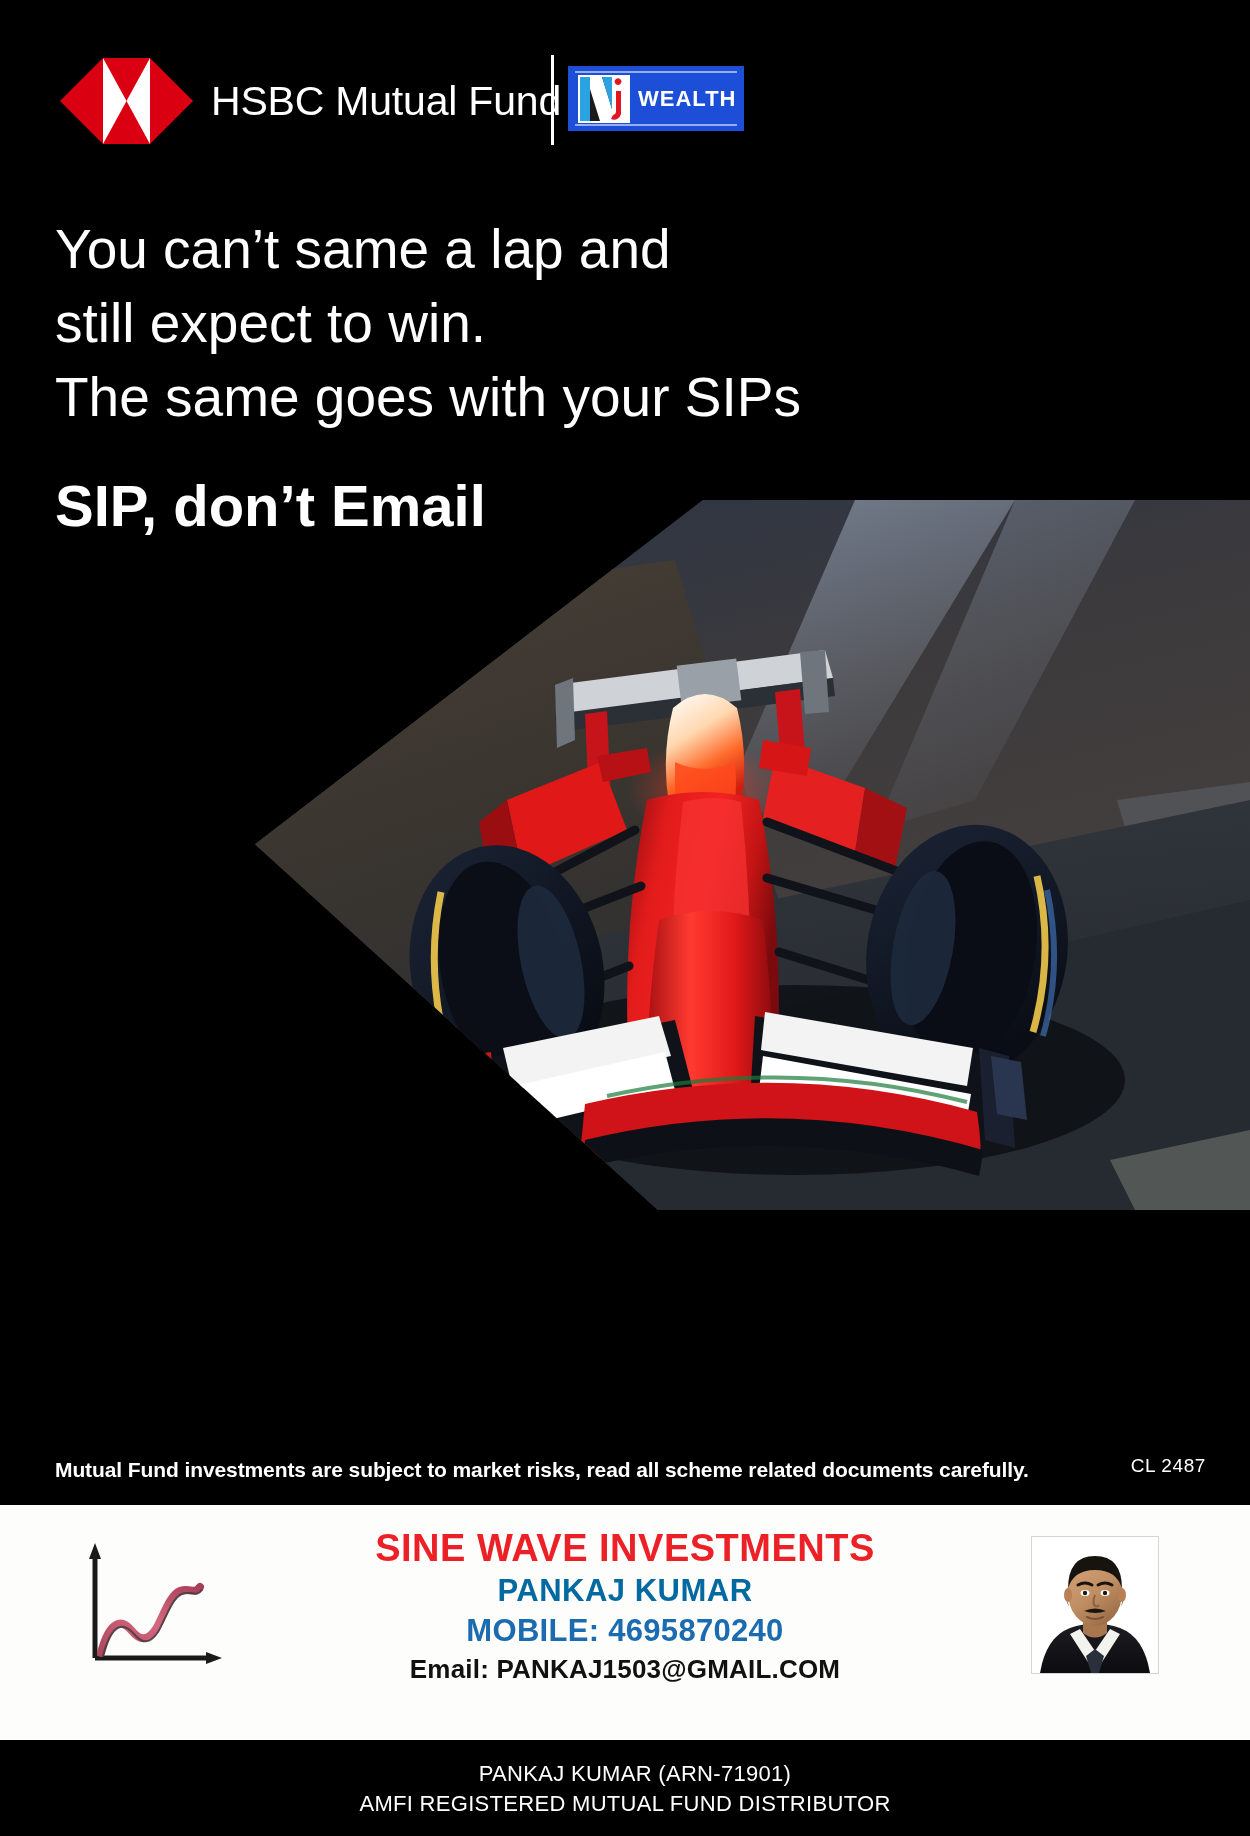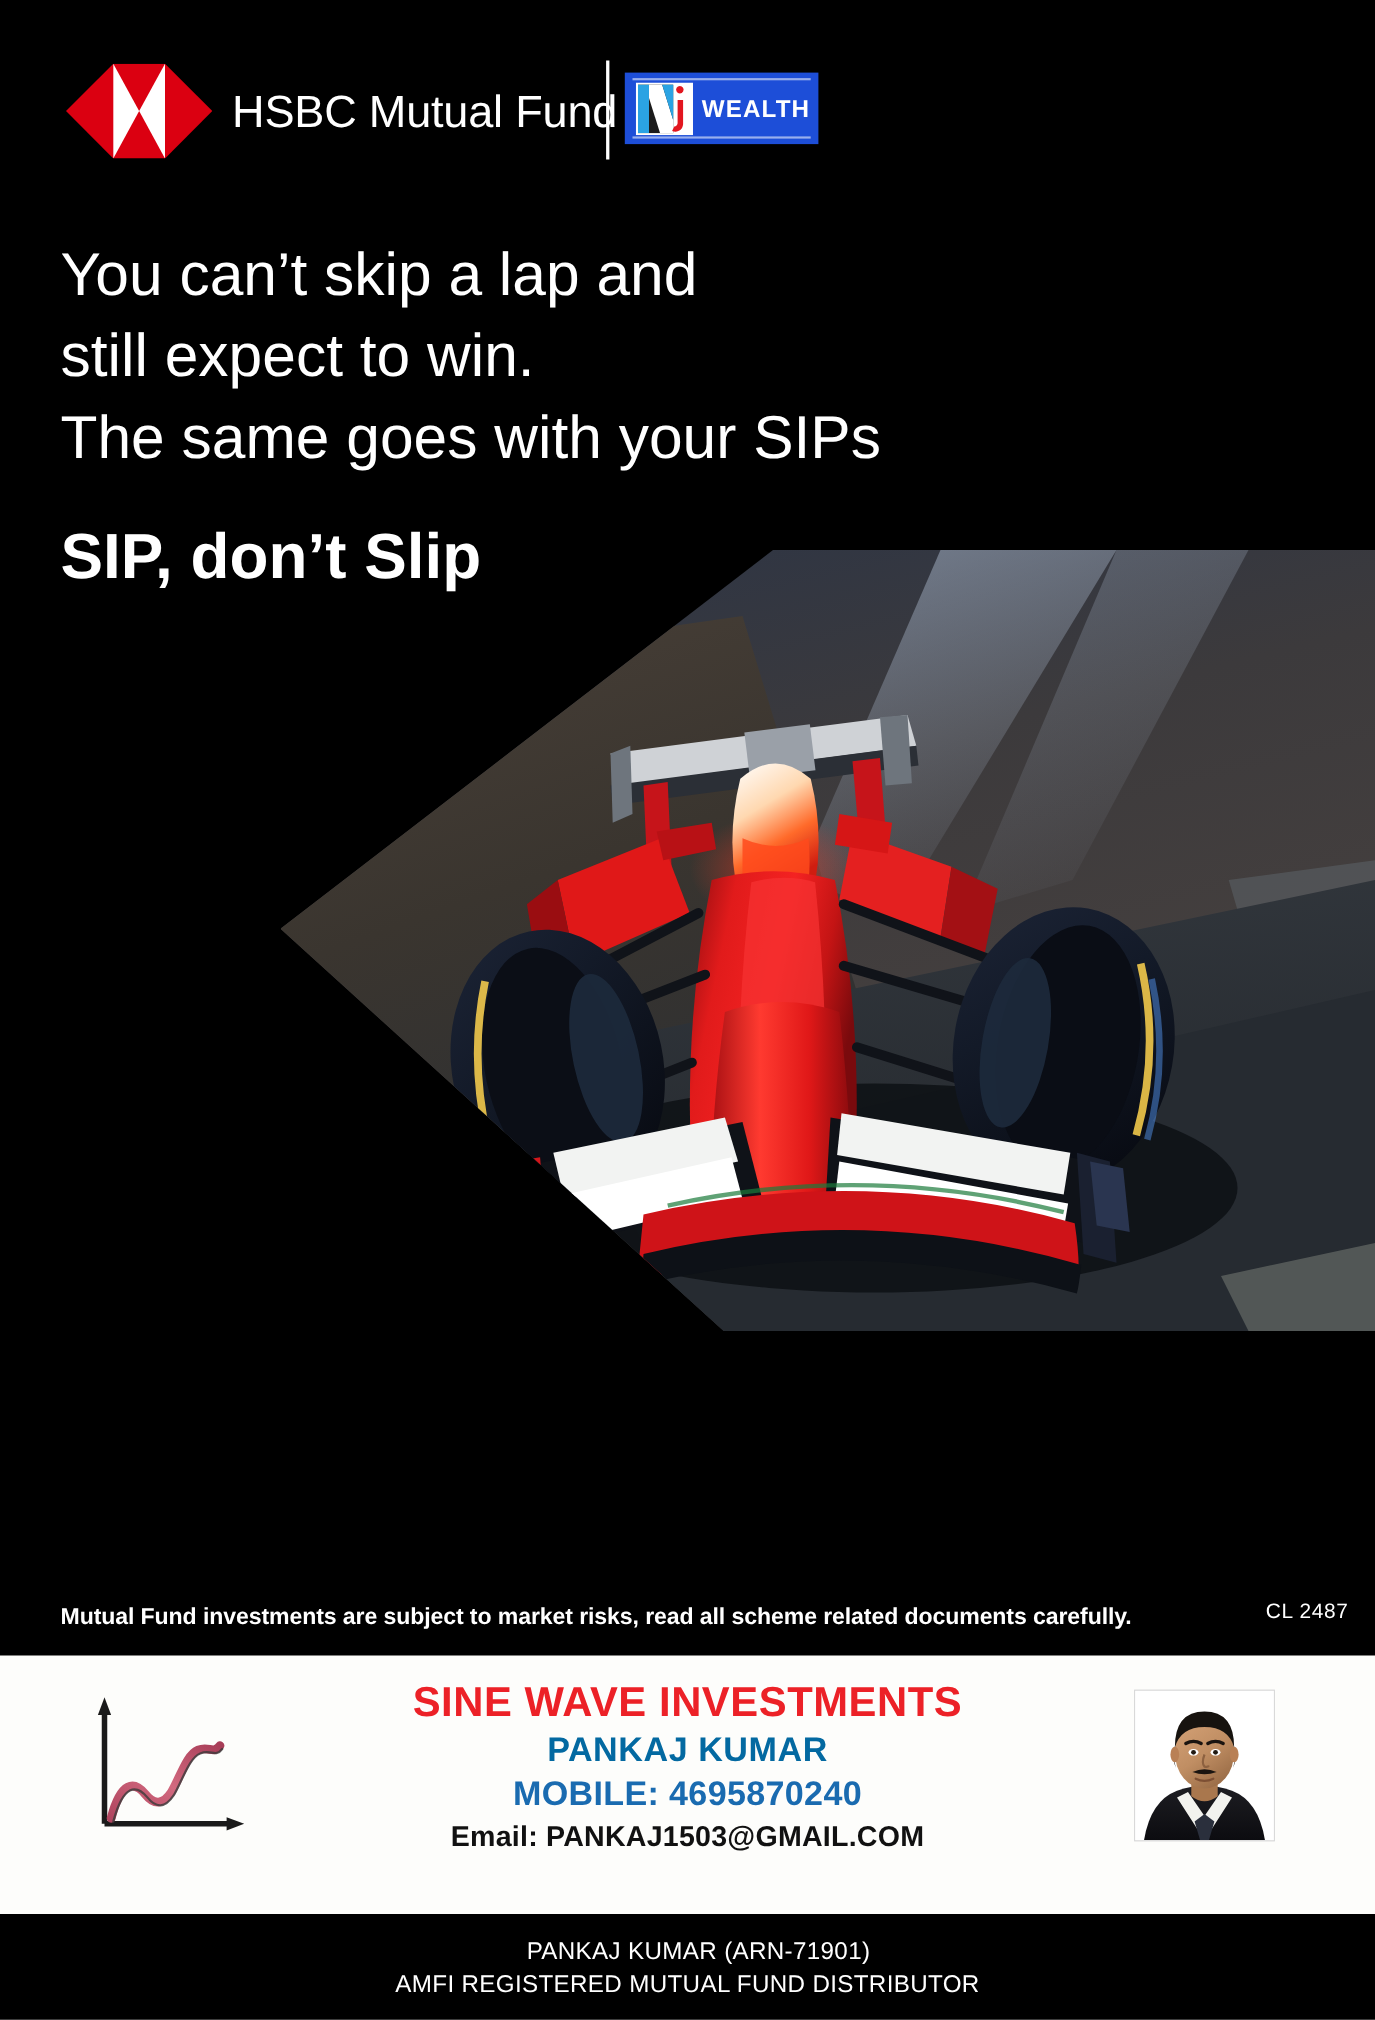--- a/index.html
+++ b/index.html
@@ -99,21 +99,21 @@
   #disclaimer{
     position:absolute;left:0;top:1418px;width:1250px;
     z-index:7;
   }
   #disclaimer-text{
     position:absolute;left:55px;top:0;
     color:#ffffff;font-size:21px;font-weight:bold;
     letter-spacing:-0.1px;white-space:nowrap;margin-top:40px;
   }
   #cl-code{
-    position:absolute;right:24px;top:37px;
+    position:absolute;right:44px;top:37px;
     color:#ffffff;font-size:19px;letter-spacing:0.6px;
   }
 
   
   #footer-card{
     position:absolute;left:0;top:1505px;width:1250px;height:235px;
     background:#fdfdfb;
     z-index:8;
   }
   #sine-logo{
@@ -334,25 +334,25 @@
       <polygon points="724,548 754,556 760,648 730,640" fill="#1a2030"></polygon>
       <polygon points="736,556 766,562 772,620 742,614" fill="#2a3550"></polygon>
 
       <path d="M330 604 q200 -46 392 8 q6 40 2 58 q-200 -56 -400 -6 z" fill="#cf1318"></path>
       <path d="M330 640 q200 -48 398 10 q-2 18 -4 26 q-198 -56 -396 -8 z" fill="#0d1117"></path>
       <path d="M352 596 q180 -40 360 6" stroke="#1b7a3a" stroke-width="4" fill="none" opacity="0.7"></path>
     </svg>
   </div>
 
   <div id="headline">
-    <span class="hl-line">You can’t skip a lap and</span>
+    <span class="hl-line">You can’t same a lap and</span>
     <span class="hl-line">still expect to win.</span>
     <span class="hl-line">The same goes with your SIPs</span>
   </div>
-  <div id="tagline">SIP, don’t Slip</div>
+  <div id="tagline">SIP, don’t Email</div>
 
   <div id="disclaimer">
     <div id="disclaimer-text">Mutual Fund investments are subject to market risks, read all scheme related documents carefully.</div>
     <div id="cl-code">CL 2487</div>
   </div>
 
   <div id="footer-card">
 
     <div id="sine-logo">
       <svg viewBox="0 0 160 145" xmlns="http://www.w3.org/2000/svg">

